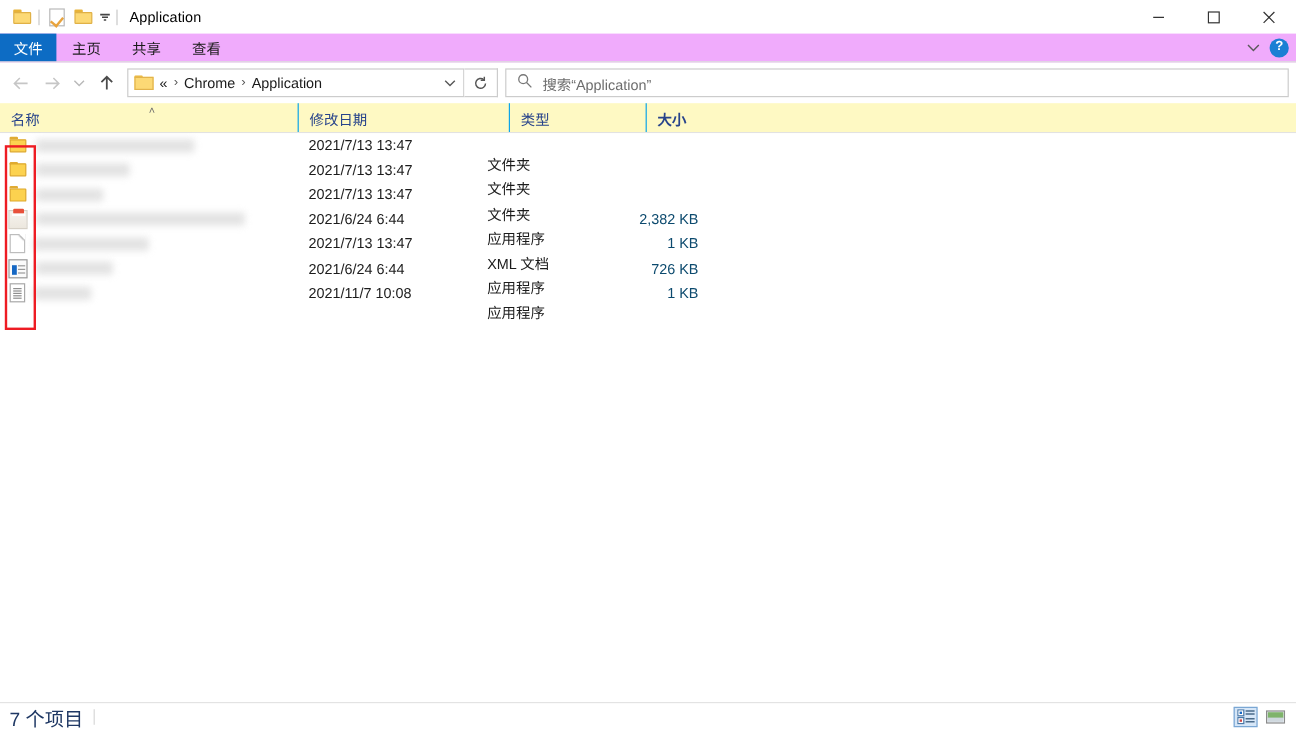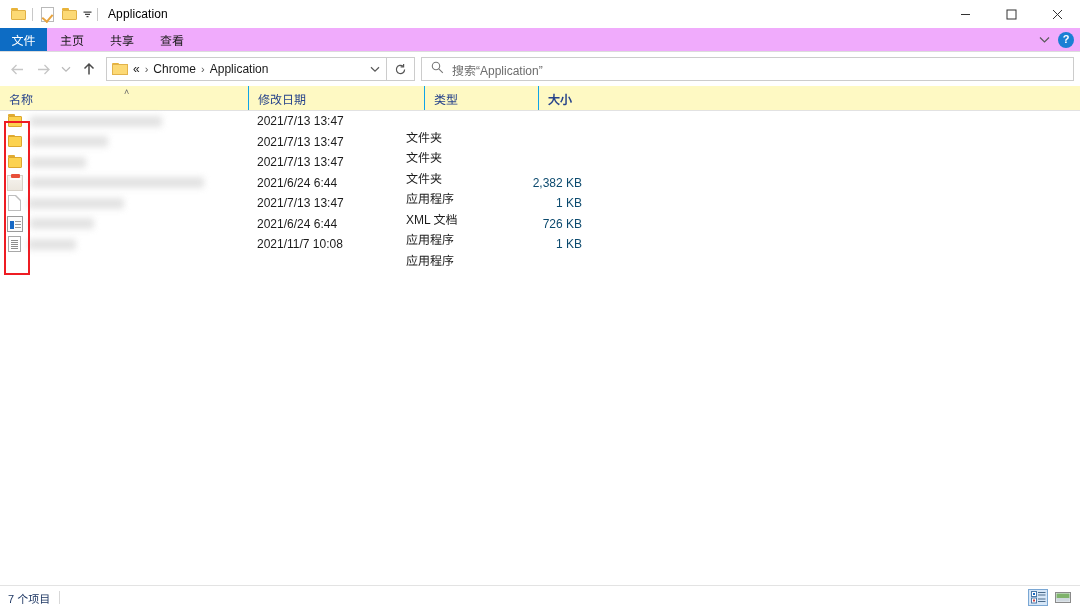--- a/index.html
+++ b/index.html
@@ -444,21 +444,21 @@
     left: 0; bottom: 0;
     width: 1080px;
     height: 23px;
     border-top: 1px solid #e3e3e3;
     background: #ffffff;
     display: flex;
     align-items: center;
   }
   .status-text {
     padding-left: 8px;
-    font-size: 11px;
+    font-size: 16px;
     color: #1f3864;
   }
   .status-sep {
     width: 1px;
     height: 13px;
     background: #d8d8d8;
     margin-left: 9px;
   }
   .view-btns {
     position: absolute;

